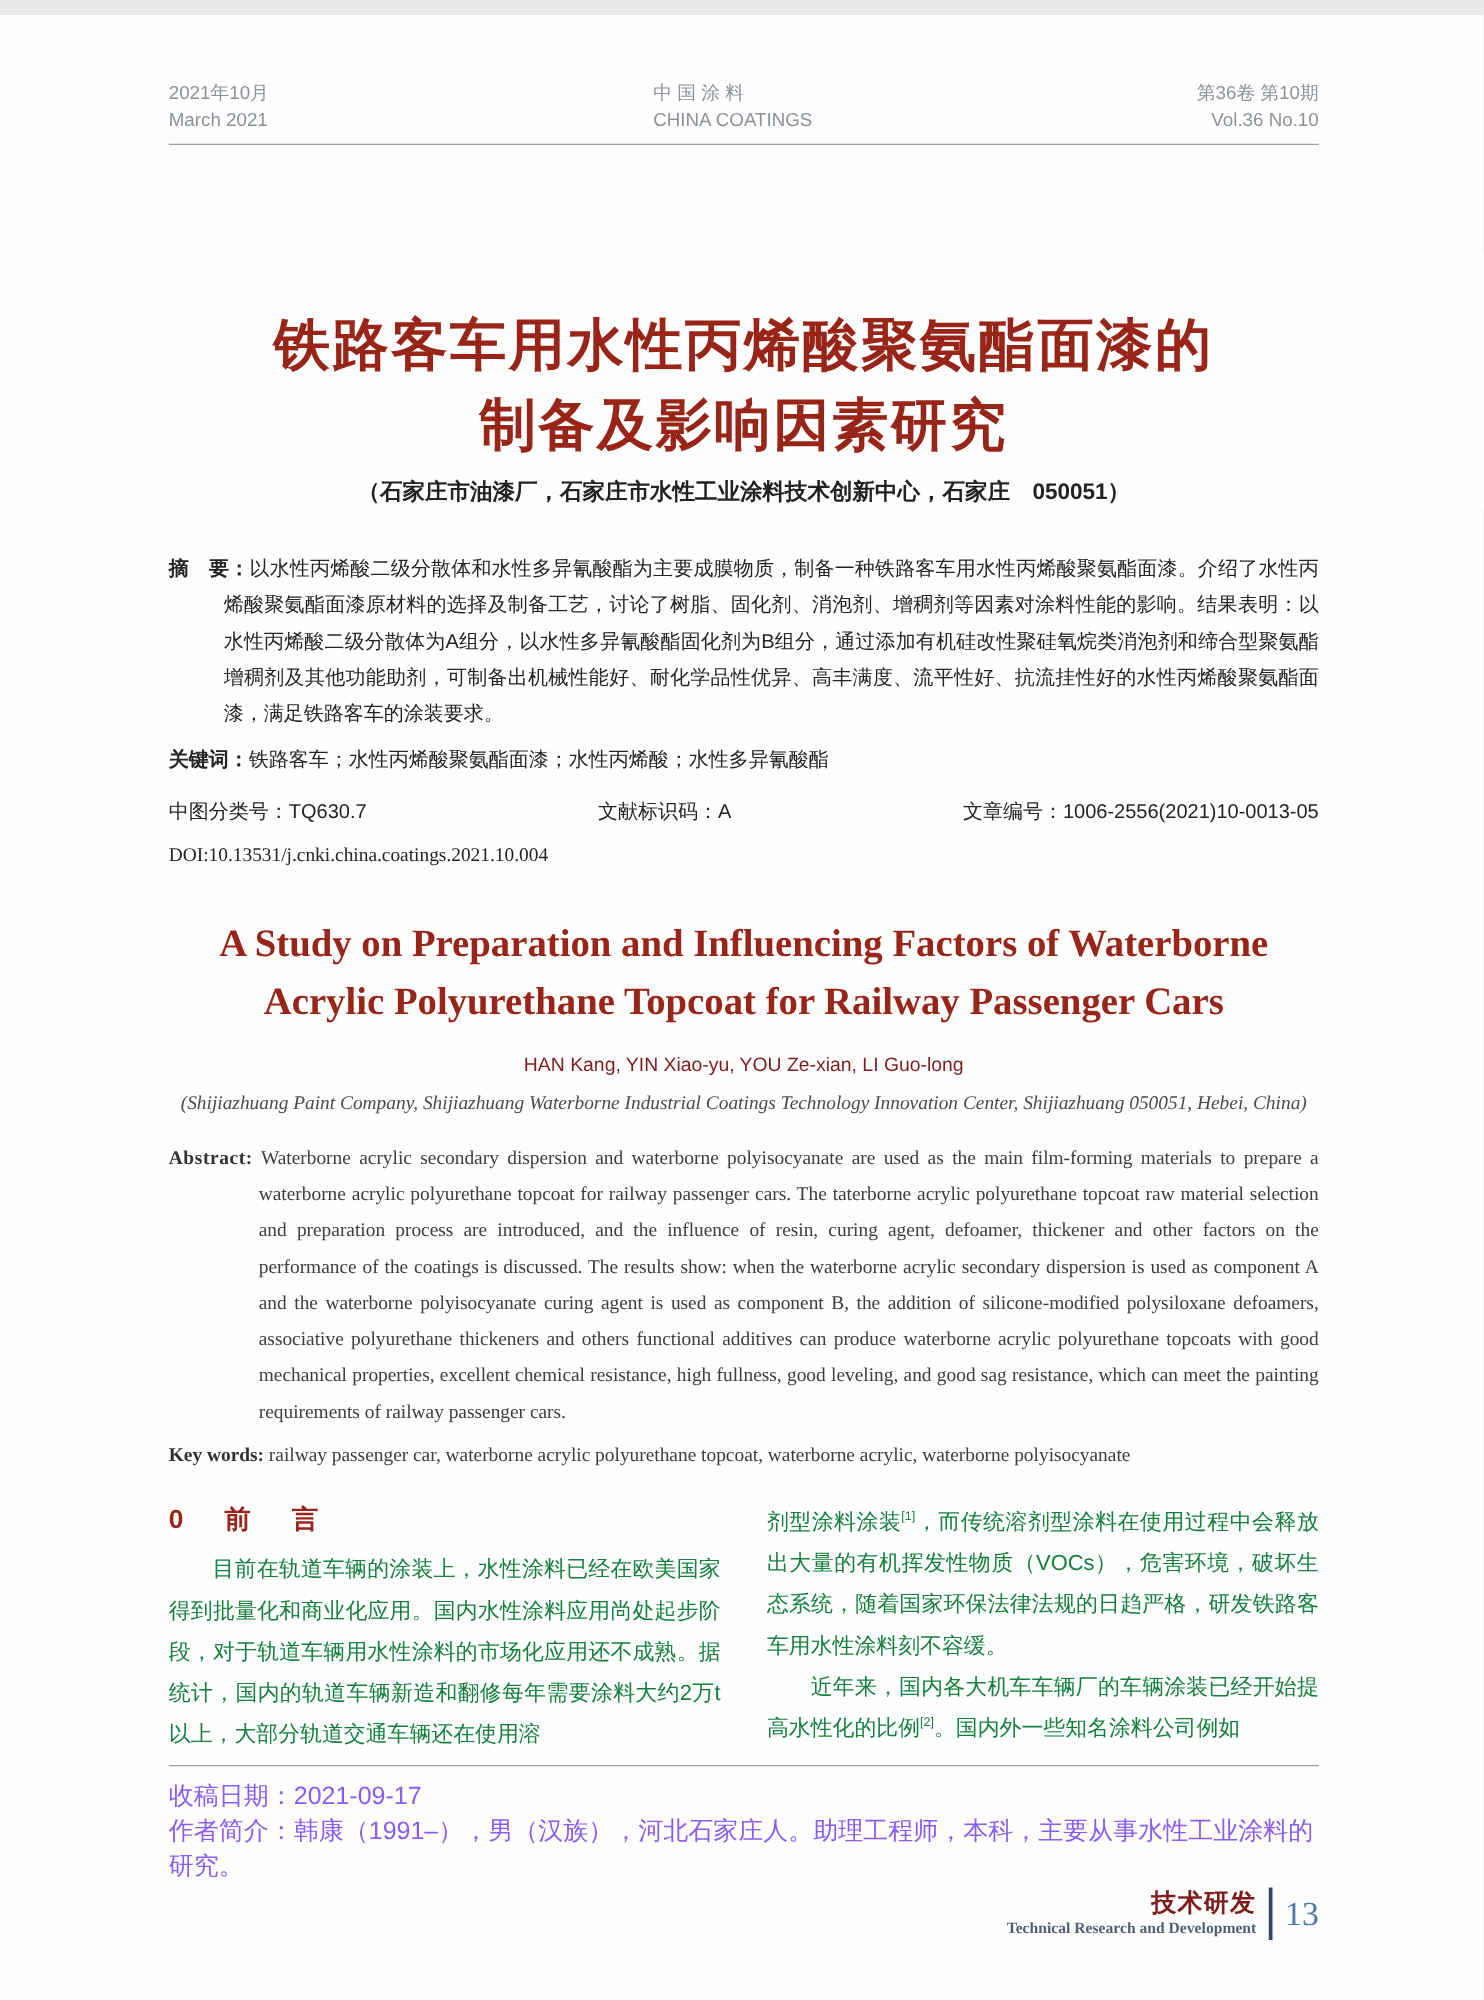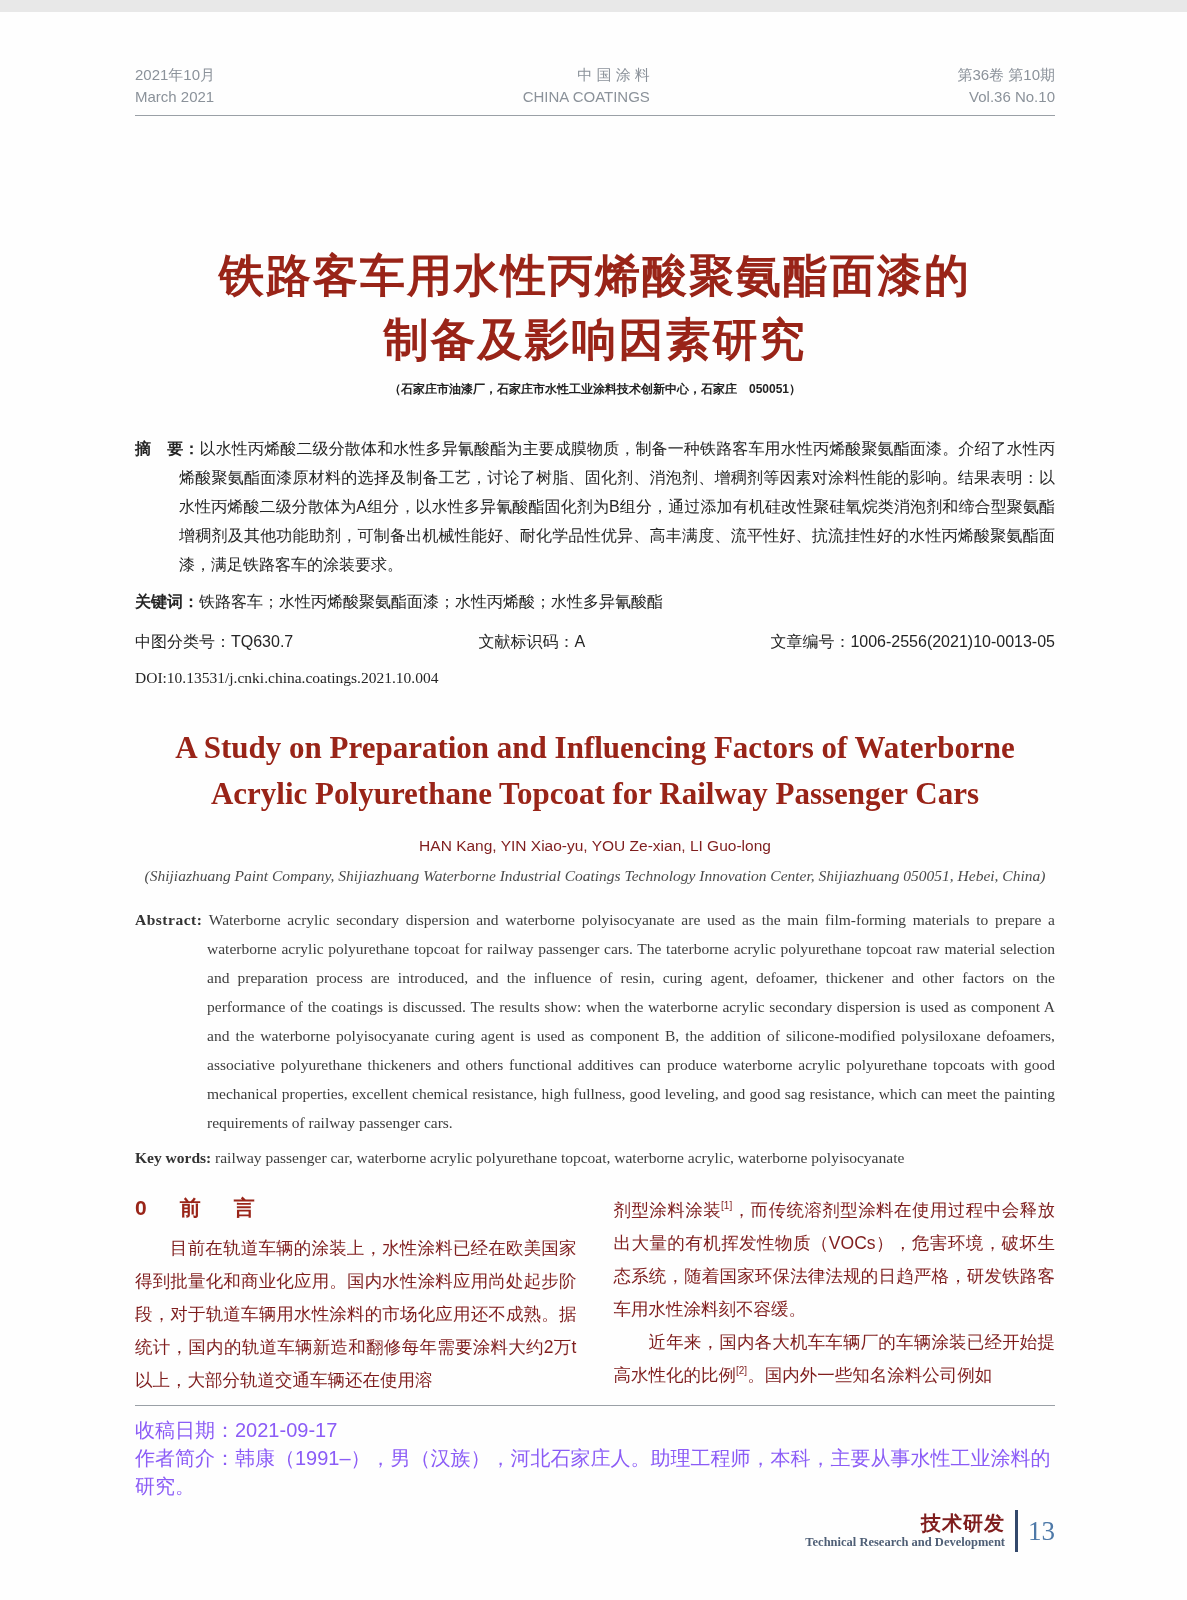--- a/index.html
+++ b/index.html
@@ -25,21 +25,21 @@
   .journal-header {
     display: flex;
     justify-content: space-between;
     align-items: flex-end;
     padding-top: 52px;
     color: #8b929a;
     font-size: 15px;
     line-height: 22px;
   }
   .jh-cell { text-align: left; }
-  .jh-cell.center { text-align: right; }
+  .jh-cell.center { text-align: left; }
   .jh-cell.right { text-align: right; }
   .header-rule {
     border: none;
     border-top: 1.5px solid #9aa0a6;
     margin-top: 7px;
   }
 
   
   .title-zh {
     margin-top: 128px;
@@ -53,21 +53,21 @@
   .authors-zh {
     margin-top: 28px;
     text-align: center;
     font-size: 17px;
     font-weight: bold;
     color: #222;
   }
   .affil-zh {
     margin-top: 9px;
     text-align: center;
-    font-size: 12px;
+    font-size: 18px;
     font-weight: bold;
     color: #222;
   }
 
   
   .abstract-zh {
     margin-top: 36px;
     font-size: 16px;
     line-height: 29px;
     text-align: justify;
@@ -156,21 +156,21 @@
     color: #992418;
     font-size: 21px;
     font-weight: bold;
     letter-spacing: 6px;
     margin-bottom: 10px;
   }
   .body-p {
     font-size: 17.5px;
     line-height: 33px;
     text-align: justify;
-    color: #7f1d1d;
+    color: #15803d;
   }
   .body-p.indent { text-indent: 2em; }
   sup.ref {
     font-size: 10px;
     vertical-align: super;
     line-height: 0;
   }
 
   
   .foot-rule {

